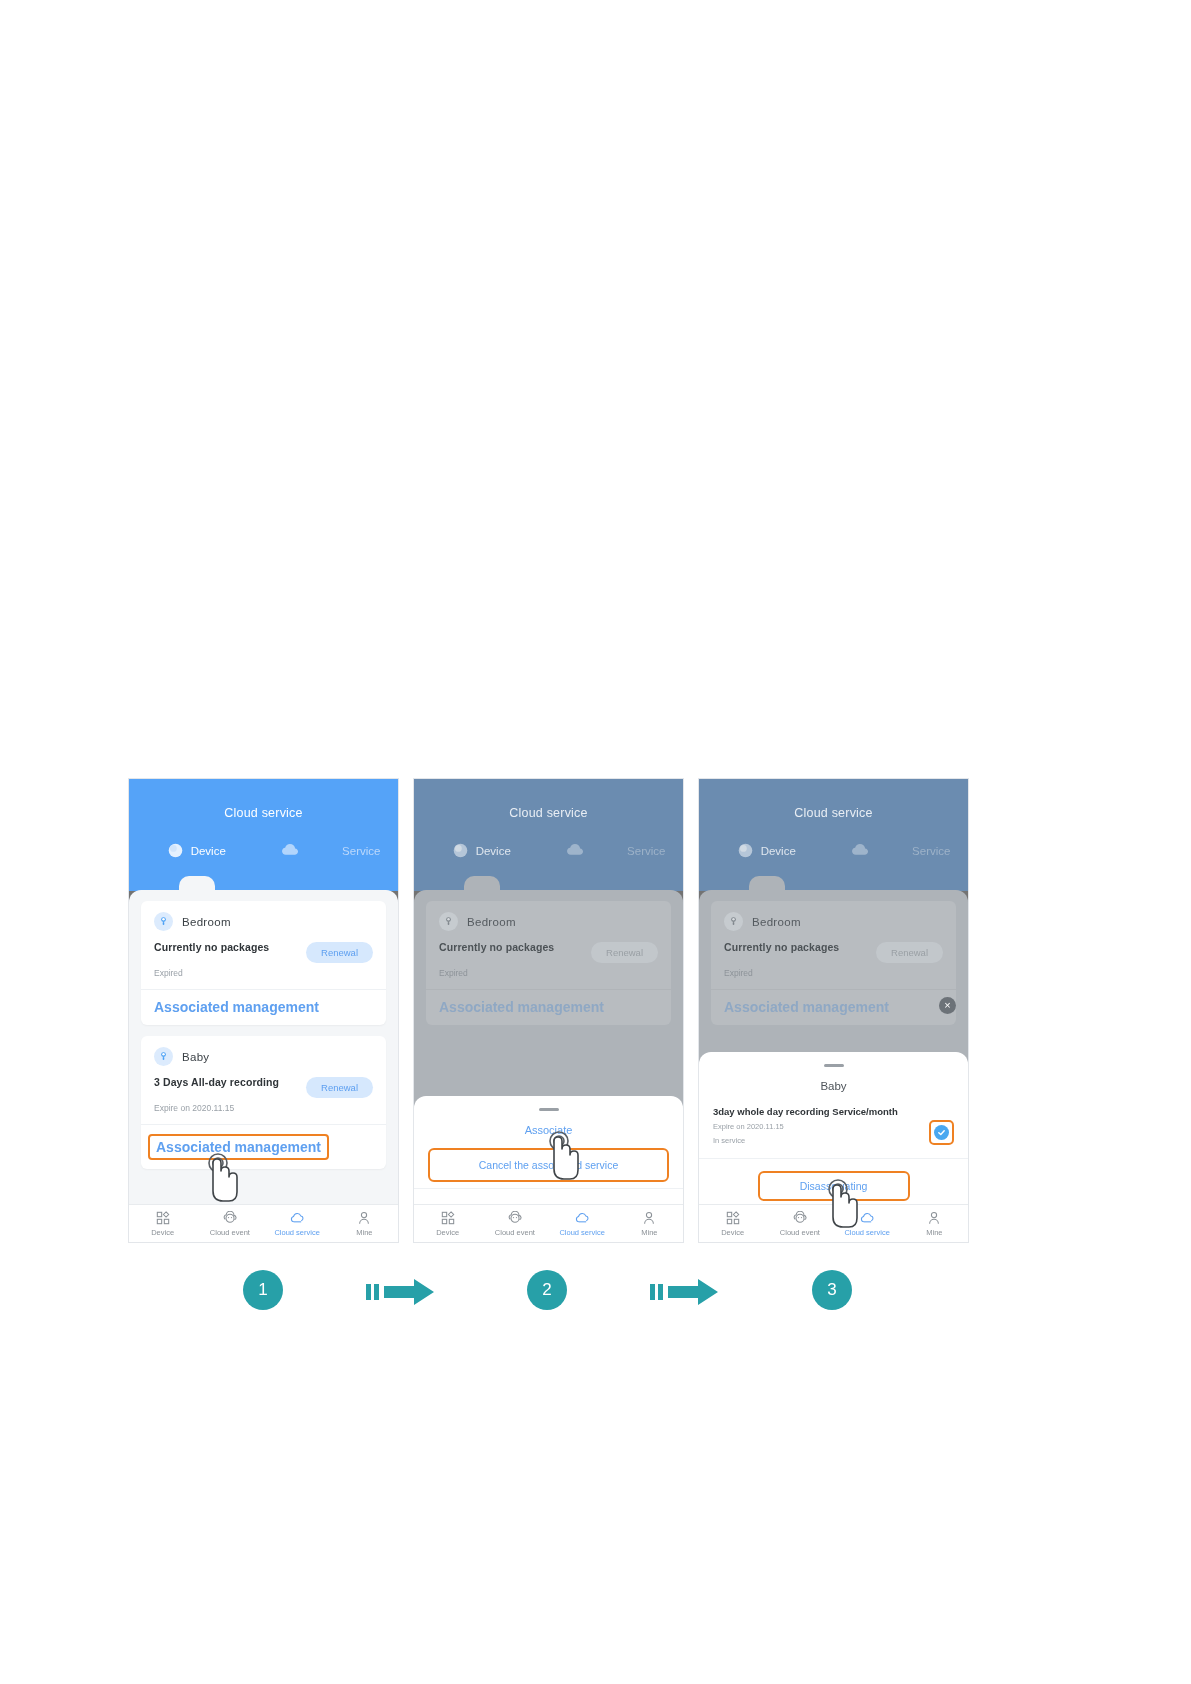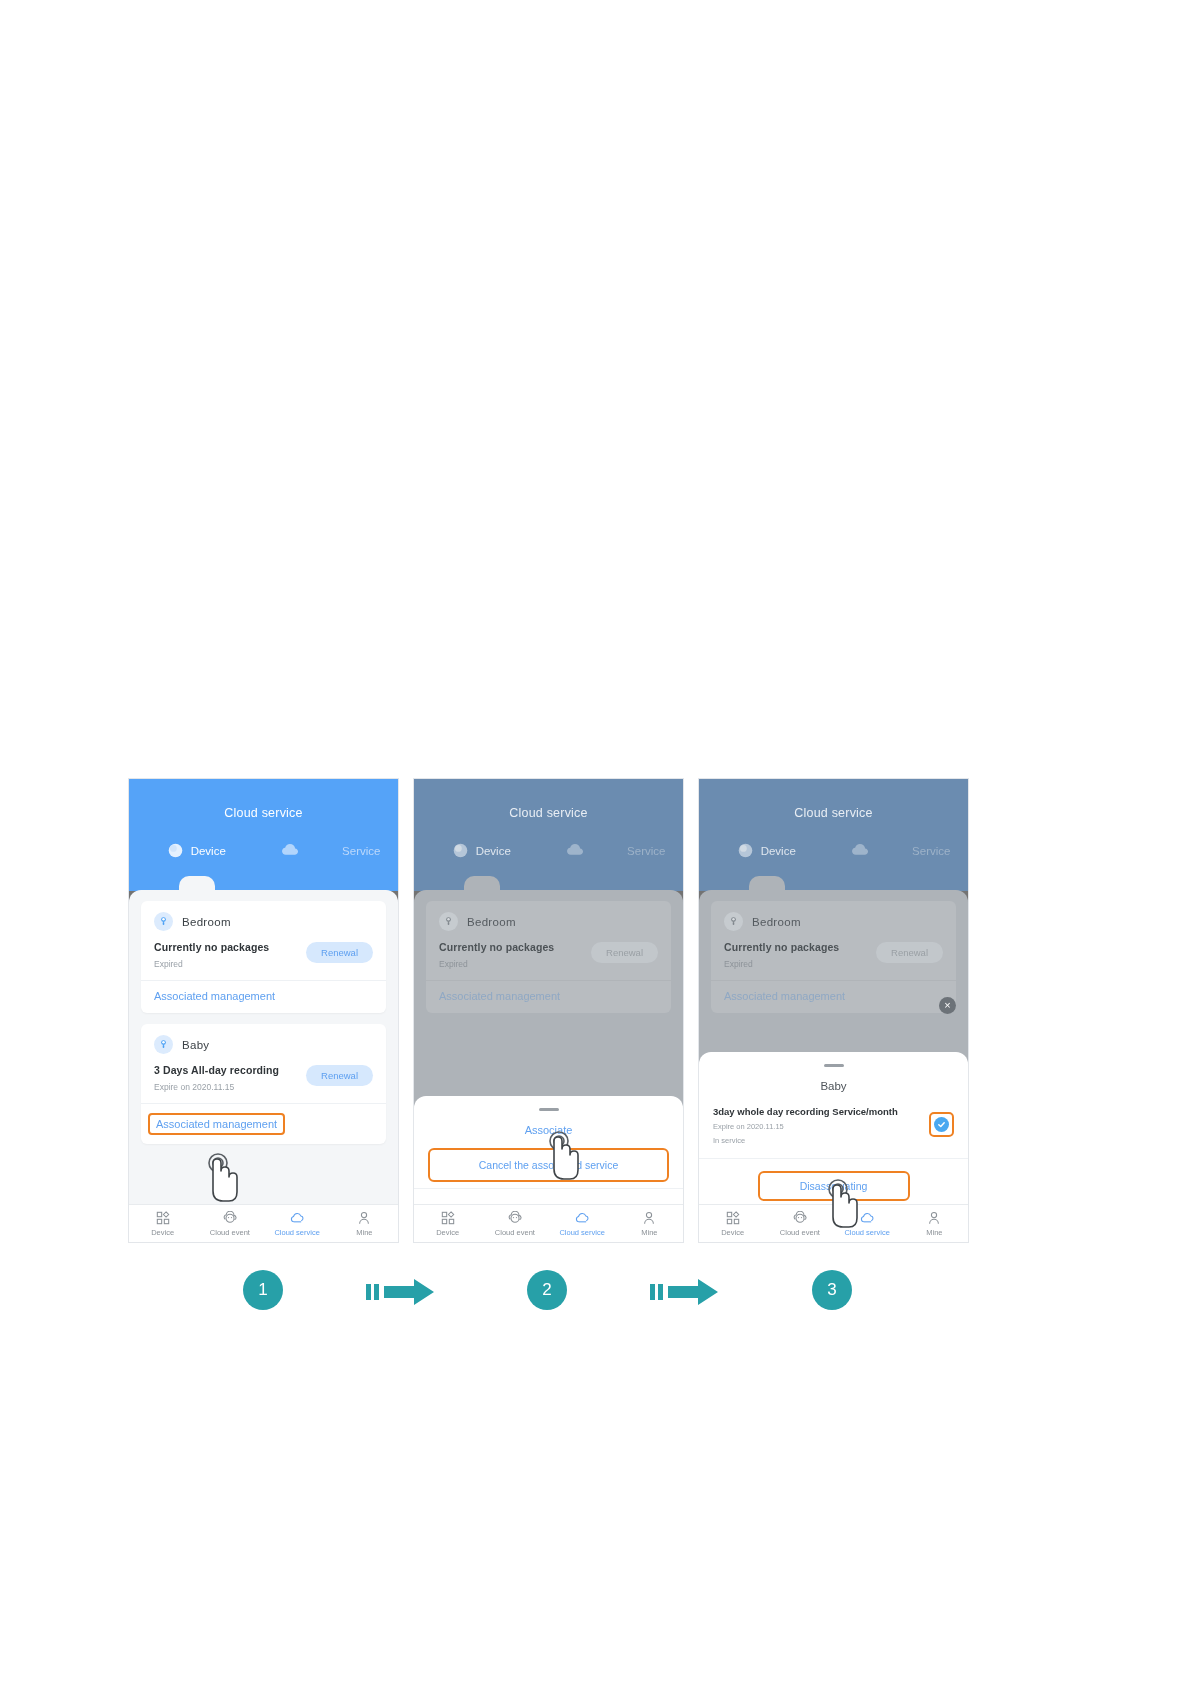--- a/index.html
+++ b/index.html
@@ -100,41 +100,41 @@
   }
   .body.dim .dev-ico { background: #c6cbcf; }
   .dev-name { font-size: 11.5px; color: #3c4247; letter-spacing: .3px; }
   .body.dim .dev-name { color: #555b60; }
 
   .row2 {
     display: flex; align-items: flex-start; justify-content: space-between;
     margin-top: 10px;
   }
   .pkg-title { font-size: 10.5px; color: #2f3438; font-weight: bold; letter-spacing: .1px;}
-  .pkg-sub  { font-size: 8.5px; color: #9aa1a8; margin-top: 6px; }
+  .pkg-sub  { font-size: 8.5px; color: #9aa1a8; margin-top: 15px; }
   .body.dim .pkg-title { color: #4c5256; }
   .body.dim .pkg-sub { color: #8d9399; }
 
   .renew-btn {
     flex: none;
     background: #d6e8fd;
     color: #5fa0f0;
     font-size: 9.5px;
     border-radius: 11px;
     padding: 5px 15px;
     margin-top: 1px;
   }
   .body.dim .renew-btn { background: #c2c7cb; color: #9aa0a5; }
 
   .card-divider { height: 1px; background: #eef1f4; margin: 11px -13px 0 -13px; }
   .body.dim .card-divider { background: #b0b4b8; }
 
   .assoc-link {
-    font-size: 11px; color: #5fa0f0;
-    margin-top: 9px; display: inline-block;
+    font-size: 14px; color: #5fa0f0;
+    margin-top: 9px; display: inline-block; font-weight: bold;
   }
   .body.dim .assoc-link { color: #8fa8c4; }
   .assoc-link.hl {
     border: 2px solid #ef8122;
     border-radius: 4px;
     padding: 3px 6px;
     margin-left: -6px;
   }
 
   
@@ -183,21 +183,21 @@
   }
   .sheet-btn.hl {
     border: 2px solid #ef8122;
     border-radius: 6px;
   }
   .sheet-btn.plain { color: #4e545a; }
 
   .sheet-sep { height: 1px; background: #eef1f4; margin: 6px -14px; }
 
   
-  .svc-row { display: flex; align-items: center; justify-content: space-between; margin-top: 14px; }
+  .svc-row { display: flex; align-items: flex-end; justify-content: space-between; margin-top: 14px; }
   .svc-name { font-size: 9.5px; color: #2f3438; font-weight: bold; }
   .svc-meta { font-size: 7.5px; color: #9aa1a8; margin-top: 5px; }
   .check-wrap {
     flex: none; border: 2px solid #ef8122; border-radius: 5px;
     padding: 3px; margin-top: -2px;
   }
   .check {
     width: 15px; height: 15px; border-radius: 50%;
     background: #4aa8f0;
     display: flex; align-items: center; justify-content: center;

